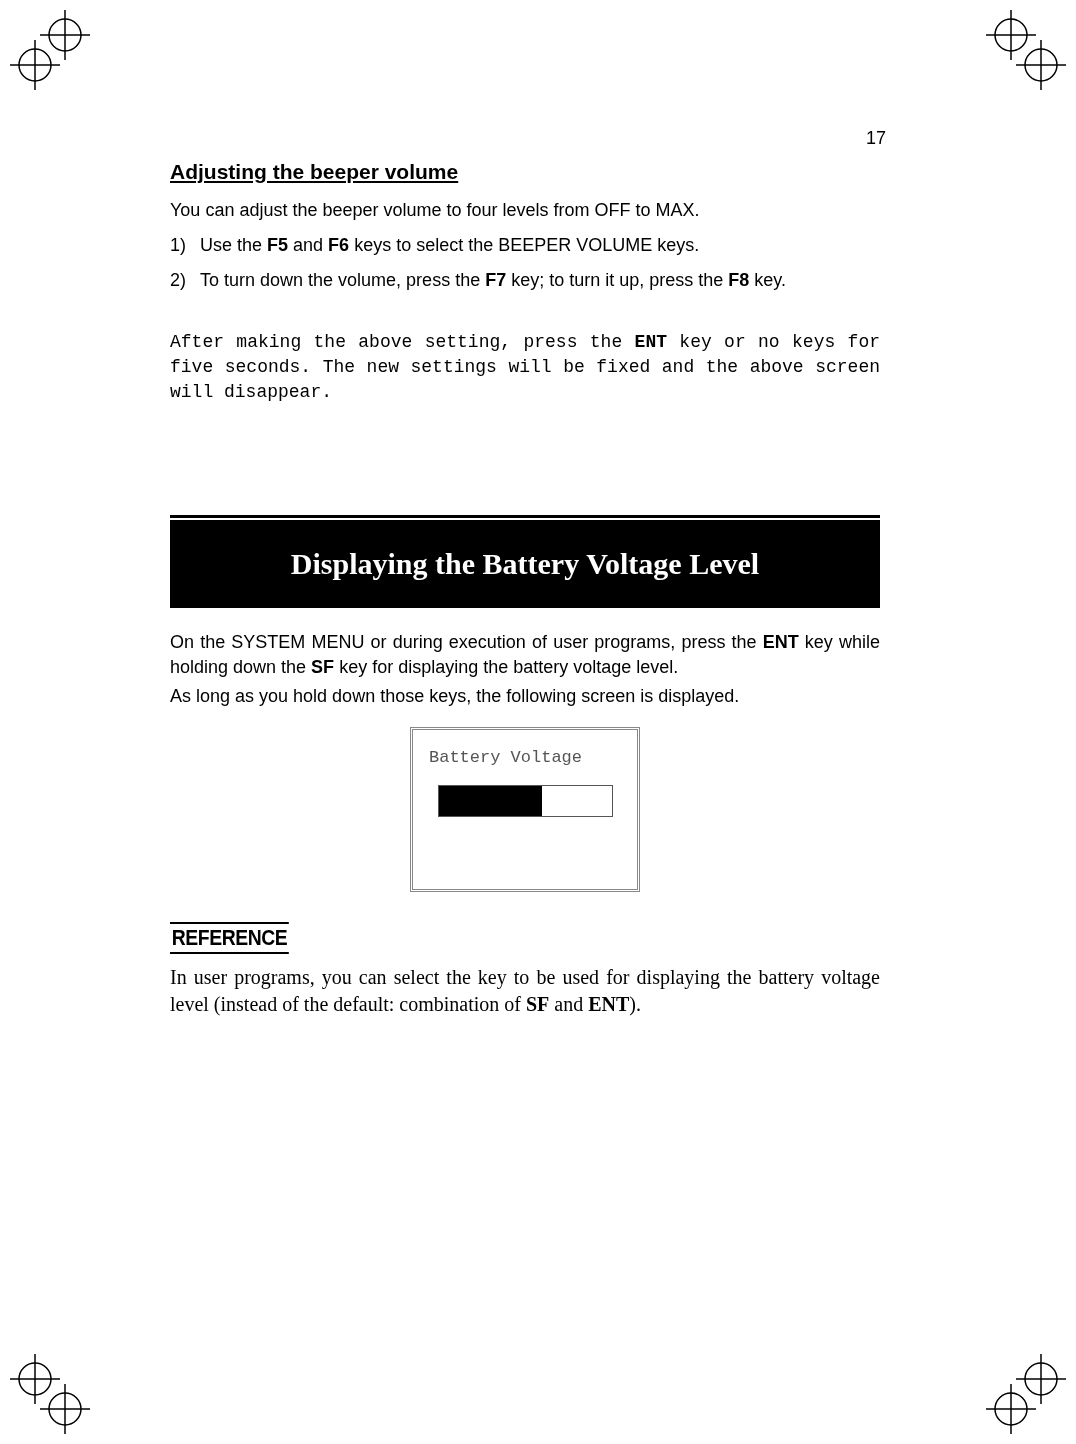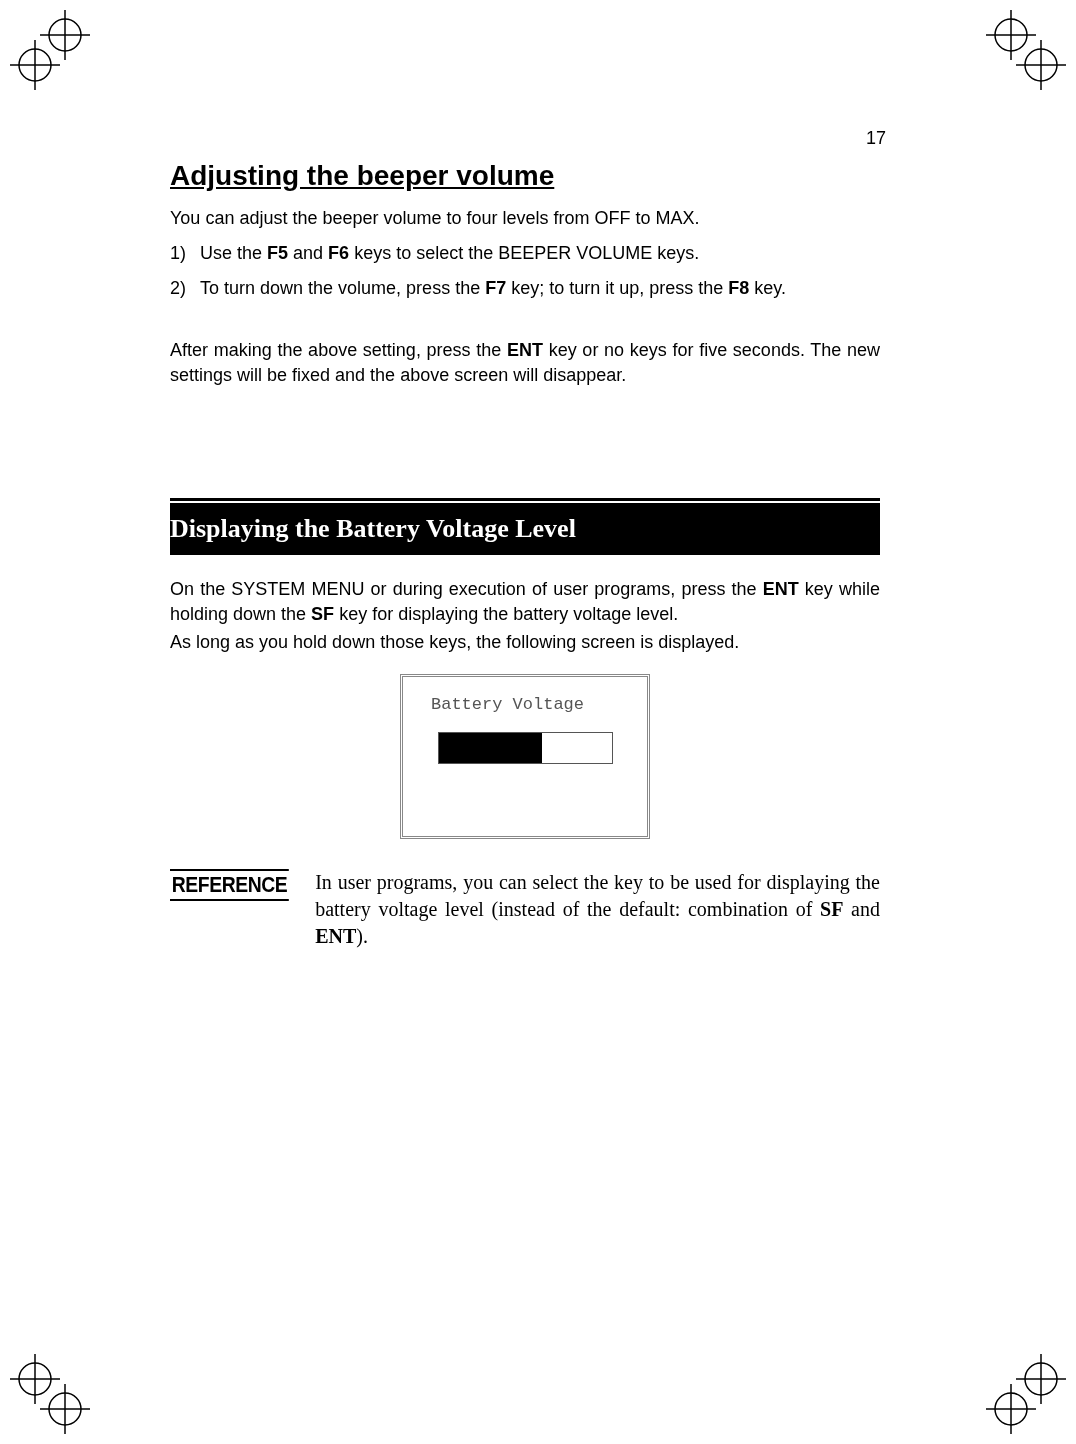--- a/index.html
+++ b/index.html
@@ -26,21 +26,21 @@
       right: 190px;
       font-size: 18px;
     }
     .content {
       position: absolute;
       top: 160px;
       left: 170px;
       width: 710px;
     }
     .section-heading {
-      font-size: 28px;
+      font-size: 21px;
       font-weight: bold;
       text-decoration: underline;
       margin-bottom: 14px;
     }
     .body-text {
       font-size: 18px;
       line-height: 1.4;
       margin-bottom: 10px;
       text-align: justify;
     }
@@ -51,30 +51,31 @@
       display: flex;
     }
     .list-num { width: 30px; flex-shrink: 0; }
     .list-text { flex: 1; }
     .after-para {
       font-size: 18px;
       line-height: 1.4;
       margin-top: 36px;
       margin-bottom: 10px;
       text-align: justify;
+      font-family: Liberation Mono, monospace;
     }
     .banner {
       margin-top: 115px;
       background: #000;
       color: #fff;
       font-family: "Times New Roman", Times, serif;
-      font-size: 26px;
+      font-size: 30px;
       font-weight: bold;
-      text-align: left;
-      padding: 8px 0;
+      text-align: center;
+      padding: 24px 0;
       border-top: 3px solid #000;
       border-bottom: 3px solid #000;
       position: relative;
     }
     .banner::before {
       content: "";
       position: absolute;
       top: -8px;
       left: 0;
       right: 0;
@@ -82,42 +83,43 @@
       background: #000;
     }
     .after-banner {
       font-size: 18px;
       line-height: 1.4;
       margin-top: 22px;
       margin-bottom: 3px;
       text-align: justify;
     }
     .display-box {
-      width: 250px;
+      width: 230px;
       height: 165px;
       margin: 18px auto 30px;
       border: 3px double #888;
-      padding: 18px 22px;
+      padding: 18px 10px;
       font-family: "Courier New", monospace;
       font-size: 17px;
       color: #555;
     }
     .display-label { margin-bottom: 18px; padding-left: 6px; }
     .meter {
       width: 175px;
       height: 32px;
       border: 1.5px solid #555;
       margin: 0 auto;
       display: flex;
     }
     .meter-fill { width: 60%; background: #000; }
     .reference-row {
       display: flex;
       align-items: flex-start;
       gap: 10px;
+      flex-direction: column;
     }
     .reference-label {
       font-family: "Arial Narrow", Arial, sans-serif;
       font-size: 22px;
       font-weight: bold;
       border-top: 2.5px solid #000;
       border-bottom: 2.5px solid #000;
       padding: 1px 2px;
       letter-spacing: -0.5px;
       transform: scaleX(0.88);

